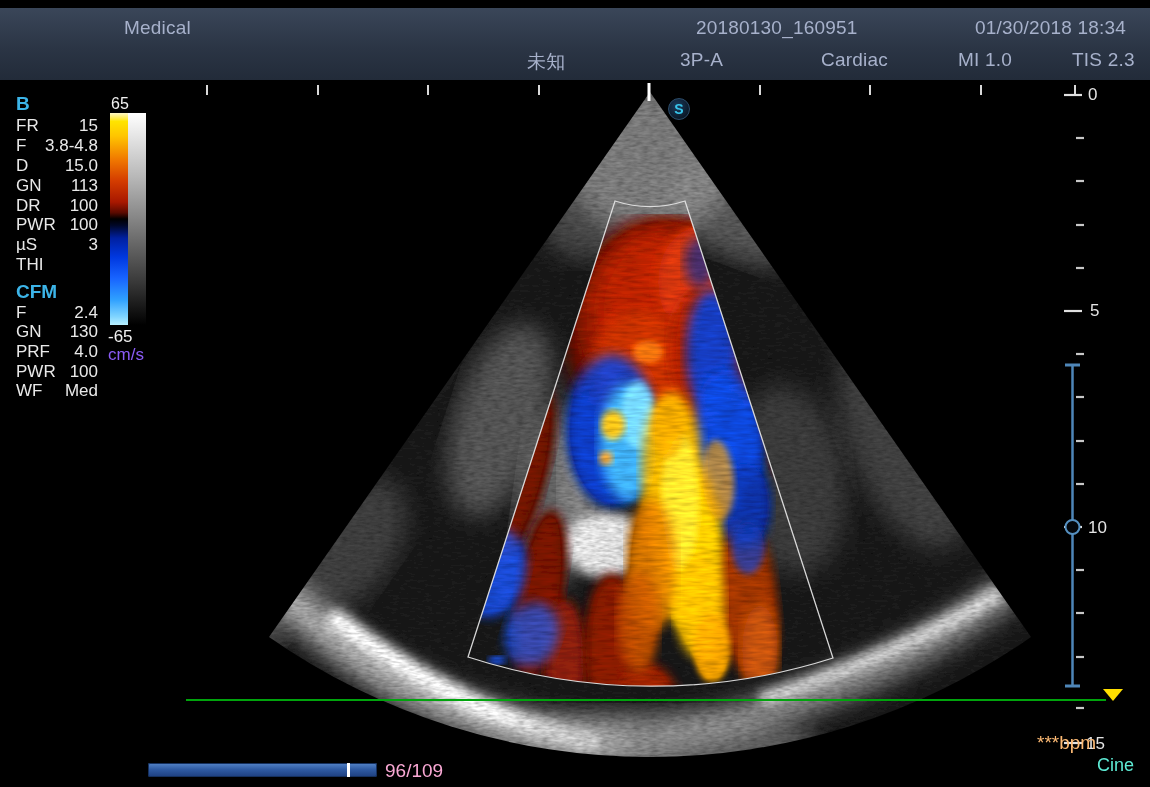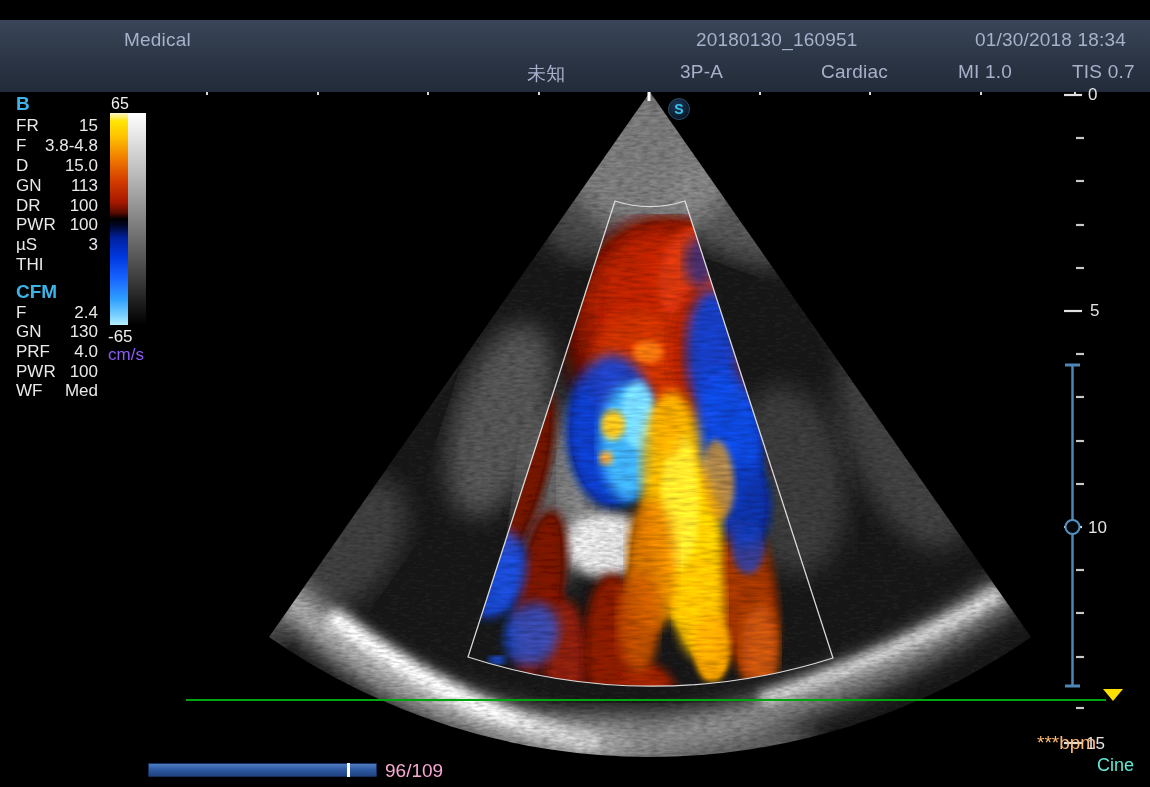--- a/index.html
+++ b/index.html
@@ -1,20 +1,20 @@
 <!DOCTYPE html>
 <html><head>
 <meta charset="utf-8">
 <style>
   html,body{margin:0;padding:0;background:#000;}
   body{width:1150px;height:787px;position:relative;overflow:hidden;
        font-family:"Liberation Sans",sans-serif;-webkit-font-smoothing:antialiased;}
 
   
-  .header{position:absolute;left:0;top:20px;width:1150px;height:72px;
+  .header{position:absolute;left:0;top:8px;width:1150px;height:72px;
           background:linear-gradient(180deg,#3a4659 0%,#2b3545 55%,#222b39 100%);}
   .hitem{position:absolute;font-size:19px;color:#a7b1cb;white-space:nowrap;letter-spacing:.2px;}
   .hrow1{top:9px;} .hrow2{top:41px;}
 
   
   .mode-title{position:absolute;left:16px;font-size:19px;font-weight:bold;color:#3cb4e8;}
   .prow{position:absolute;left:16px;width:82px;display:flex;justify-content:space-between;
         font-size:17px;color:#e9e9e9;}
   .plabel{white-space:nowrap;} .pvalue{white-space:nowrap;}
 
@@ -205,21 +205,21 @@
 </svg>
 
 <div class="header">
   <span class="hitem hrow1" style="left:124px">Medical</span>
   <span class="hitem hrow1" style="left:696px">20180130_160951</span>
   <span class="hitem hrow1" style="right:24px">01/30/2018 18:34</span>
   <span class="hitem hrow2" style="left:527px">未知</span>
   <span class="hitem hrow2" style="left:680px">3P-A</span>
   <span class="hitem hrow2" style="left:821px">Cardiac</span>
   <span class="hitem hrow2" style="left:958px">MI 1.0</span>
-  <span class="hitem hrow2" style="left:1072px">TIS 0.7</span>
+  <span class="hitem hrow2" style="left:1072px">TIS 2.3</span>
 </div>
 
 <div>
   <div class="mode-title" style="top:93px">B</div>
   <div class="prow" style="top:116px">
       <span class="plabel">FR</span>
       <span class="pvalue">15</span>
     </div>
   <div class="prow" style="top:136px">
       <span class="plabel">F</span>

